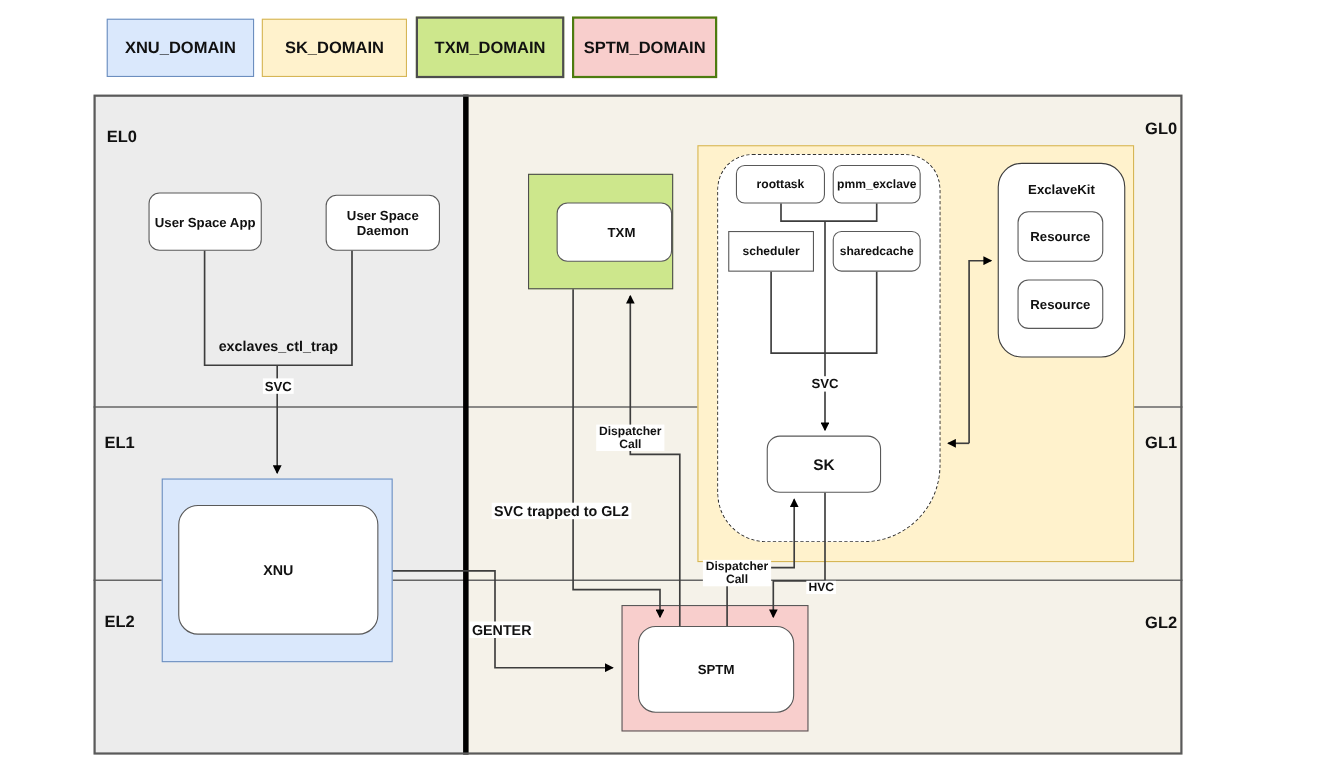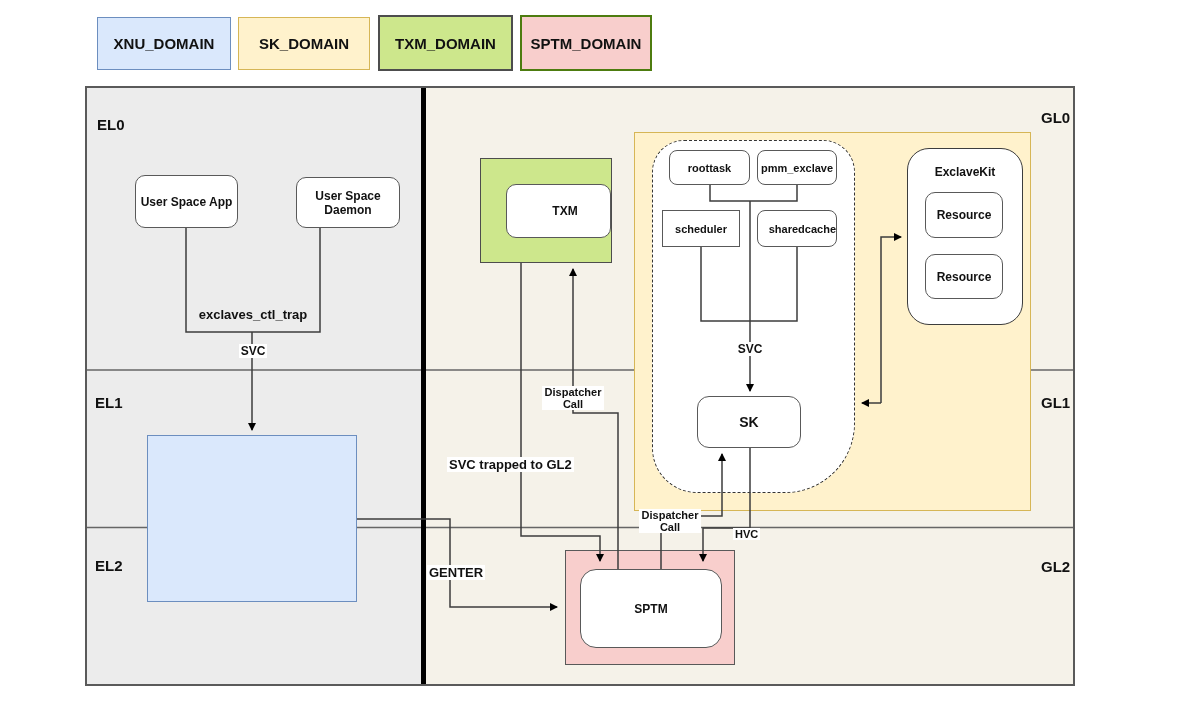--- a/index.html
+++ b/index.html
@@ -39,21 +39,21 @@
   .b-xnu {left:147px;top:435px;width:210px;height:167px;background:#dae8fc;border:1.5px solid #6c8ebf;}
   .n-xnu {left:162px;top:459px;width:182px;height:118px;border-radius:18px;font-size:13px;}
   .b-txm {left:480px;top:158px;width:132px;height:105px;background:#cde78c;border:1.5px solid #4d4d4d;}
   .n-txm {left:506px;top:184px;width:105px;height:54px;border-radius:10px;font-size:12px;padding-left:13px;}
   .b-sky {left:634px;top:132px;width:397px;height:379px;background:#fff2cc;border:1.5px solid #d6b656;}
   .b-dash{left:652px;top:140px;width:203px;height:353px;background:#fff;border:1.6px dashed #333;
           border-radius:32px 32px 70px 45px;z-index:2;}
   .n-roottask   {left:669px;top:150px;width:81px;height:35px;border-radius:8px;font-size:11px;}
   .n-pmm        {left:757px;top:150px;width:80px;height:35px;border-radius:8px;font-size:11px;}
   .n-scheduler  {left:662px;top:210px;width:78px;height:37px;border-radius:0;font-size:11px;}
-  .n-sharedcache{left:757px;top:210px;width:80px;height:37px;border-radius:8px;font-size:11px;justify-content:flex-end;}
+  .n-sharedcache{left:757px;top:210px;width:80px;height:37px;border-radius:8px;font-size:11px;}
   .n-sk  {left:697px;top:396px;width:104px;height:52px;border-radius:12px;font-size:14px;}
   .n-exk {left:907px;top:148px;width:116px;height:177px;border-radius:22px;border:1.5px solid #3d3d3d;
           background:#fff;z-index:3;}
   .n-exk .exk-title{display:block;text-align:center;margin-top:16px;font-size:12px;font-weight:bold;color:#111;}
   .n-res1{left:925px;top:192px;width:78px;height:46px;border-radius:10px;font-size:12px;z-index:4;}
   .n-res2{left:925px;top:254px;width:78px;height:45px;border-radius:10px;font-size:12px;z-index:4;}
   .b-sptm{left:565px;top:550px;width:170px;height:115px;background:#f8cecc;border:1.5px solid #595959;}
   .n-sptm{left:580px;top:569px;width:142px;height:79px;border-radius:16px;font-size:12px;z-index:5;}
 
   
@@ -98,20 +98,23 @@
   <div class="abs container-box b-txm"></div>
   <div class="abs container-box b-sky"></div>
   <div class="abs container-box b-dash"></div>
   <div class="abs container-box b-sptm"></div>
 
   <div class="abs node center n-usa">
       <span>User Space App</span>
     </div>
   <div class="abs node center n-usd">
       <span>User Space Daemon</span>
+    </div>
+  <div class="abs node center n-xnu">
+      <span>XNU</span>
     </div>
   <div class="abs node center n-txm">
       <span>TXM</span>
     </div>
   <div class="abs node center n-roottask">
       <span>roottask</span>
     </div>
   <div class="abs node center n-pmm">
       <span>pmm_exclave</span>
     </div>

